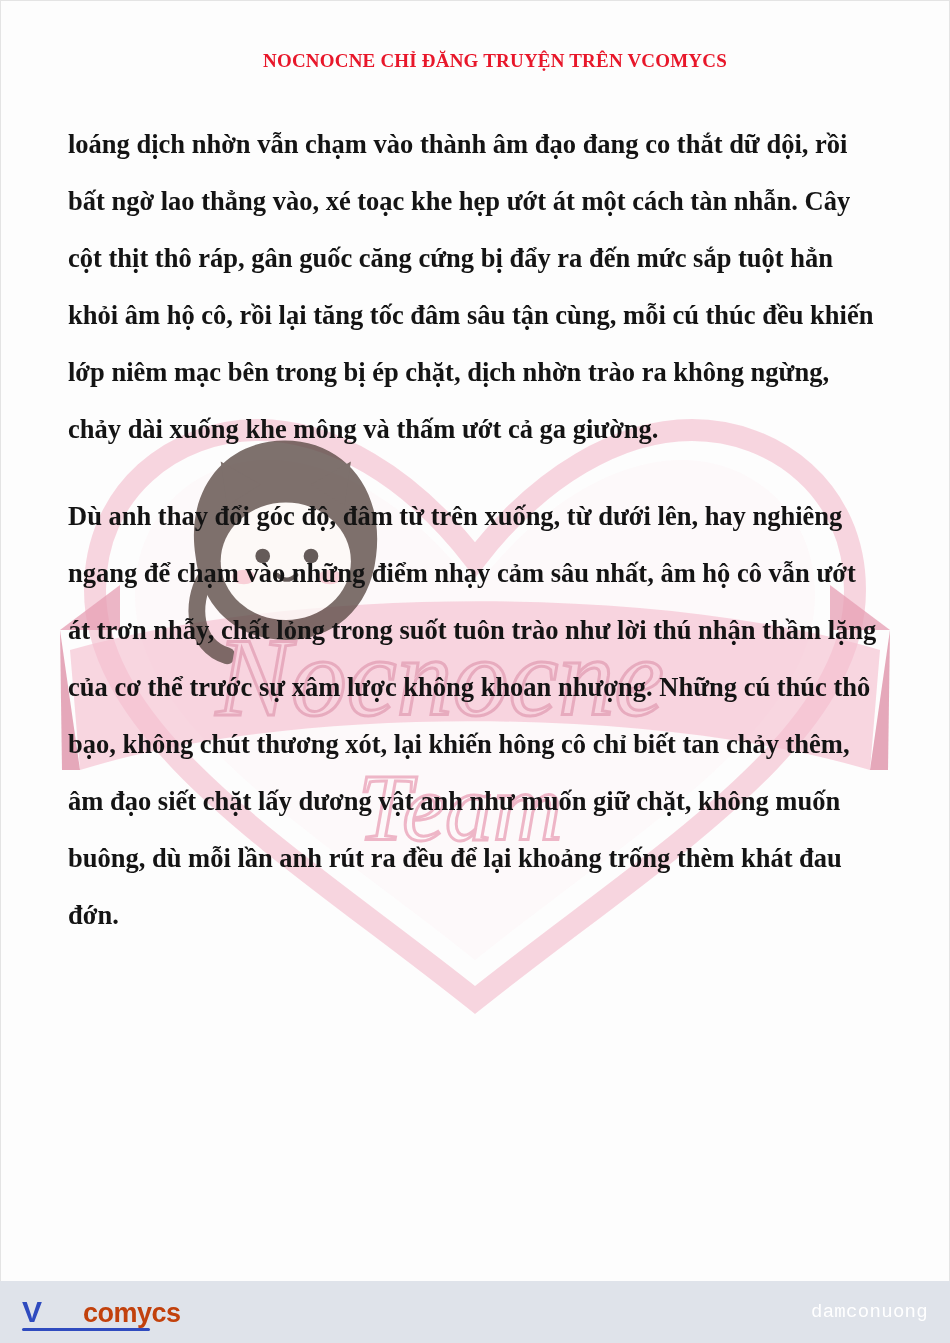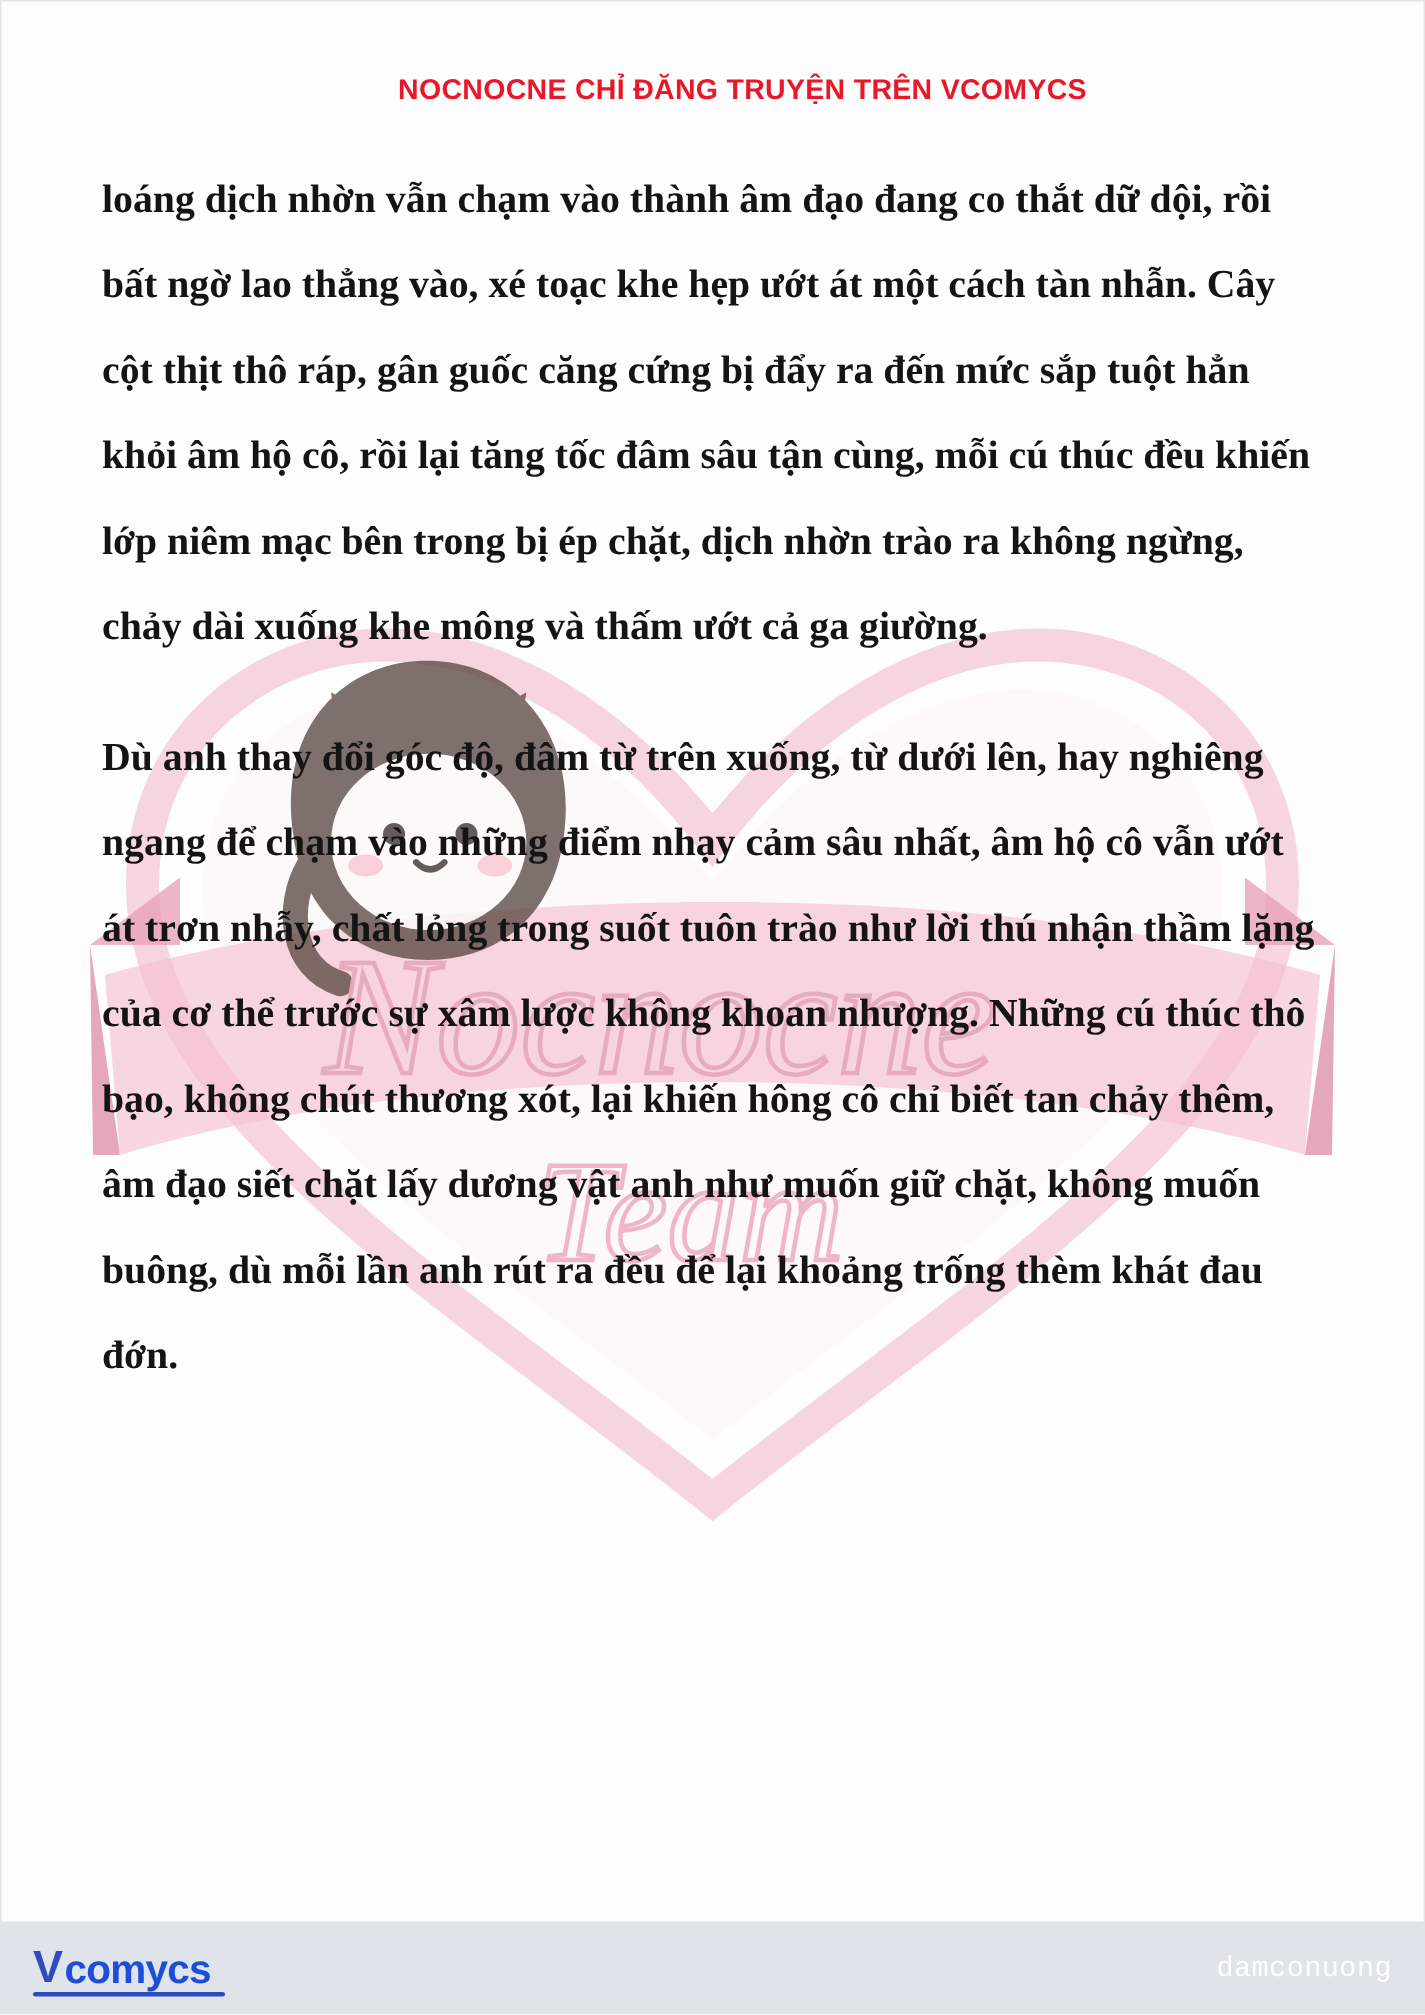--- a/index.html
+++ b/index.html
@@ -44,32 +44,32 @@
   
   .header {
     position: absolute;
     left: 0;
     top: 50px;
     width: 950px;
     text-align: center;
   }
   .header-title {
     color: #e8172a;
-    font-family: Liberation Sans, sans-serif;
+    font-family: Liberation Serif, serif;
     font-weight: bold;
     font-size: 19px;
     letter-spacing: 0.2px;
     margin-left: 40px;
   }
 
   
   .content {
     position: absolute;
     left: 68px;
-    top: 104px;
+    top: 116px;
     width: 814px;
   }
   .para {
     font-family: "Liberation Serif", serif;
     font-size: 26.5px;
     font-weight: bold;
     color: #141414;
     line-height: 57px;
     margin: 0 0 26px 0;
     text-align: left;
@@ -103,23 +103,24 @@
     font-weight: bold;
     font-size: 30px;
     color: #2f4bbf;
     line-height: 1;
     letter-spacing: -1px;
   }
   .brand-rest {
     font-family: "Liberation Sans", sans-serif;
     font-weight: bold;
     font-size: 27px;
-    color: #1d4ed8;
+    color: #c2410c;
     line-height: 1;
     letter-spacing: -0.5px;
+    margin-left: 40px;
   }
   .brand-underline {
     position: absolute;
     left: 22px;
     bottom: 12px;
     width: 128px;
     height: 3px;
     background: #2f4bbf;
     border-radius: 2px;
   }

